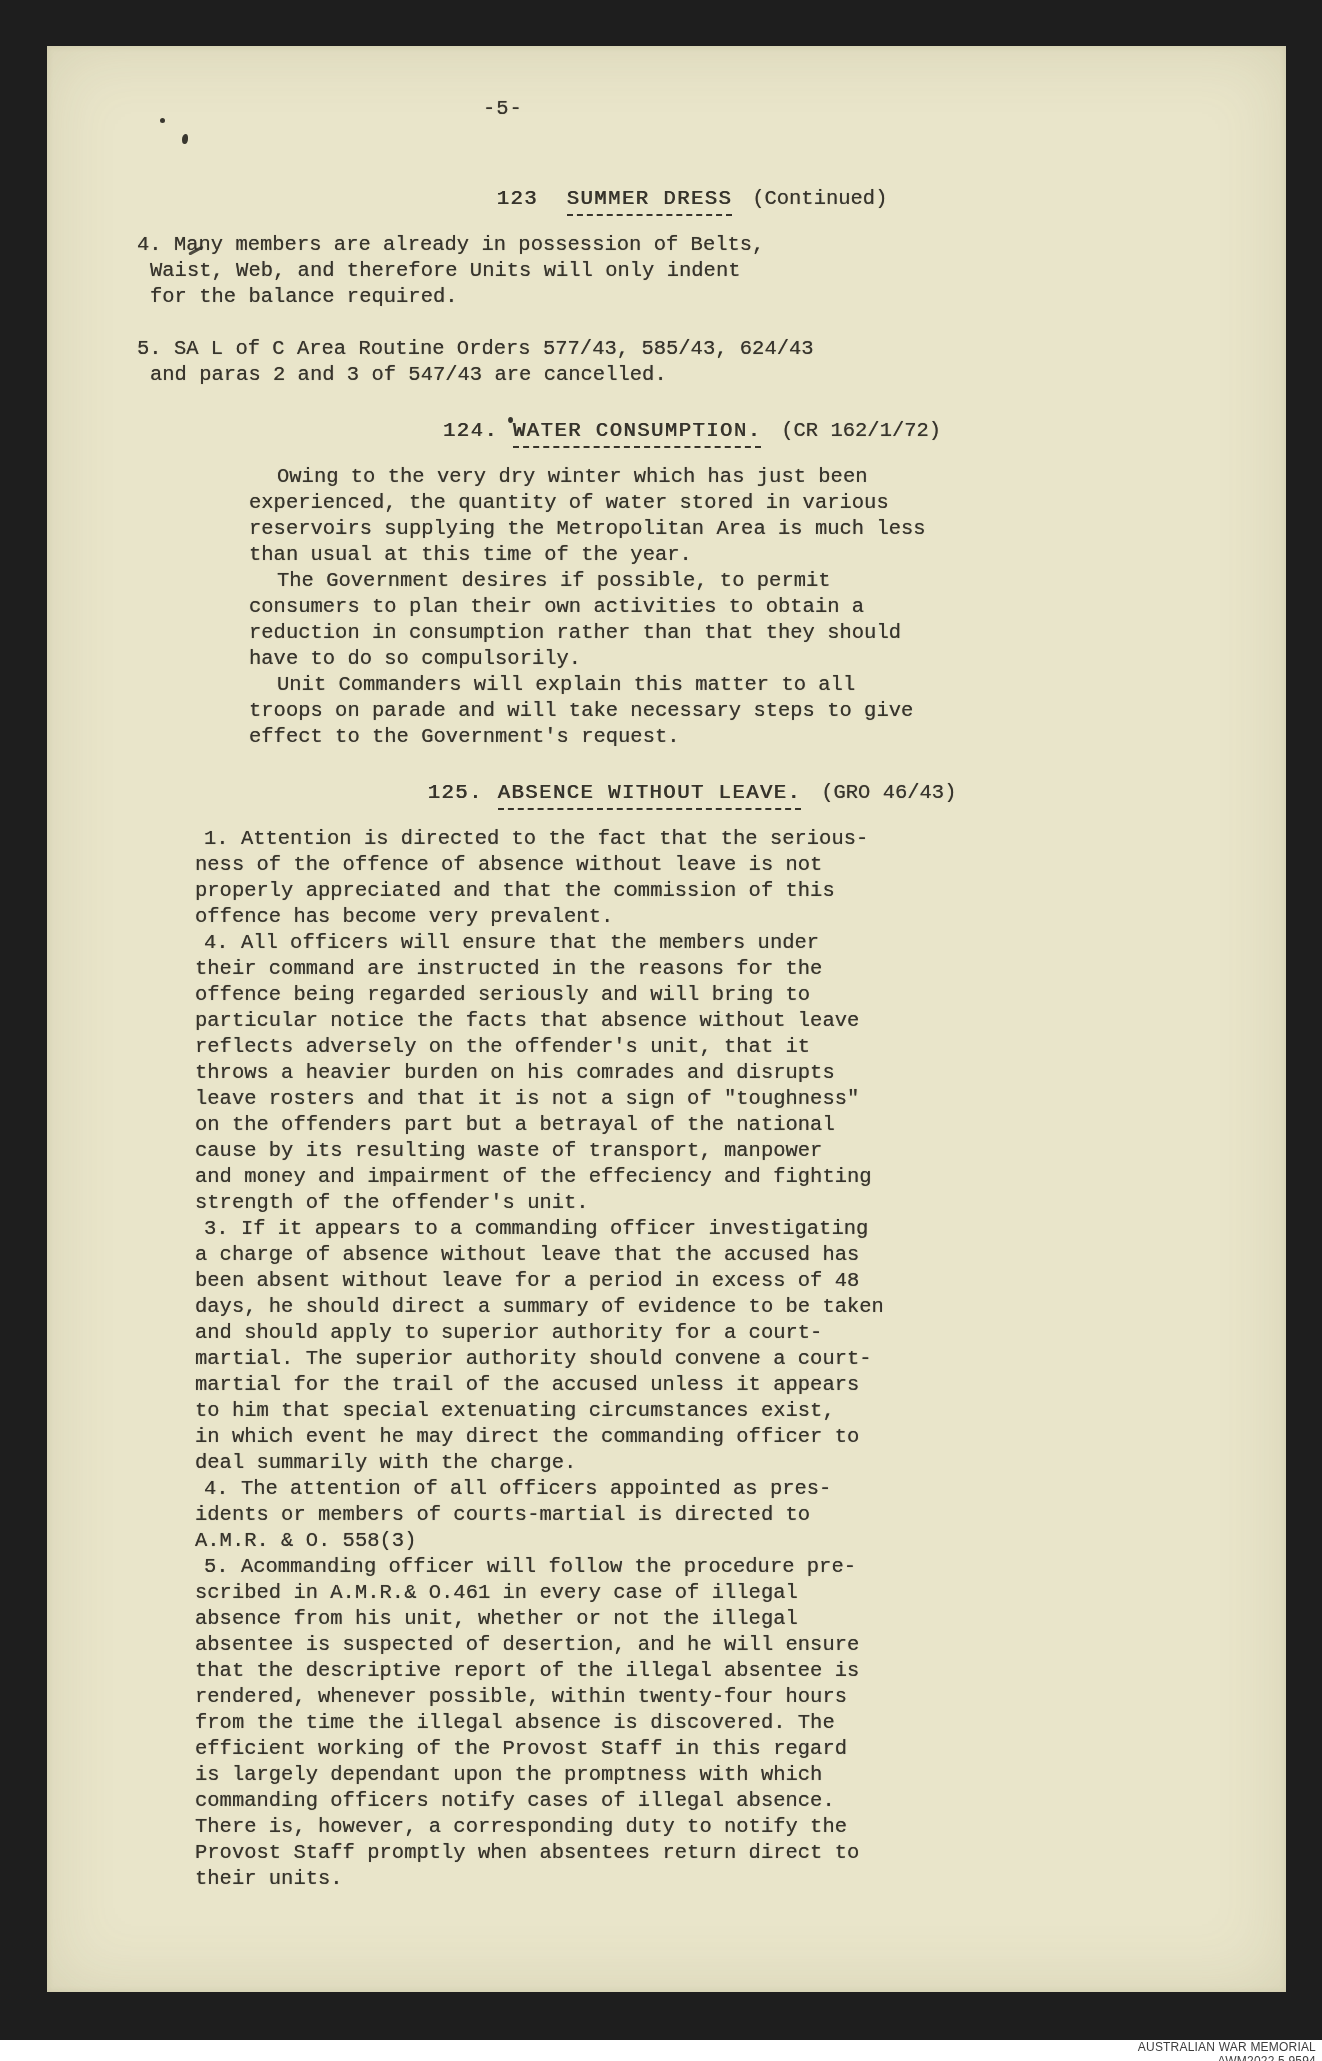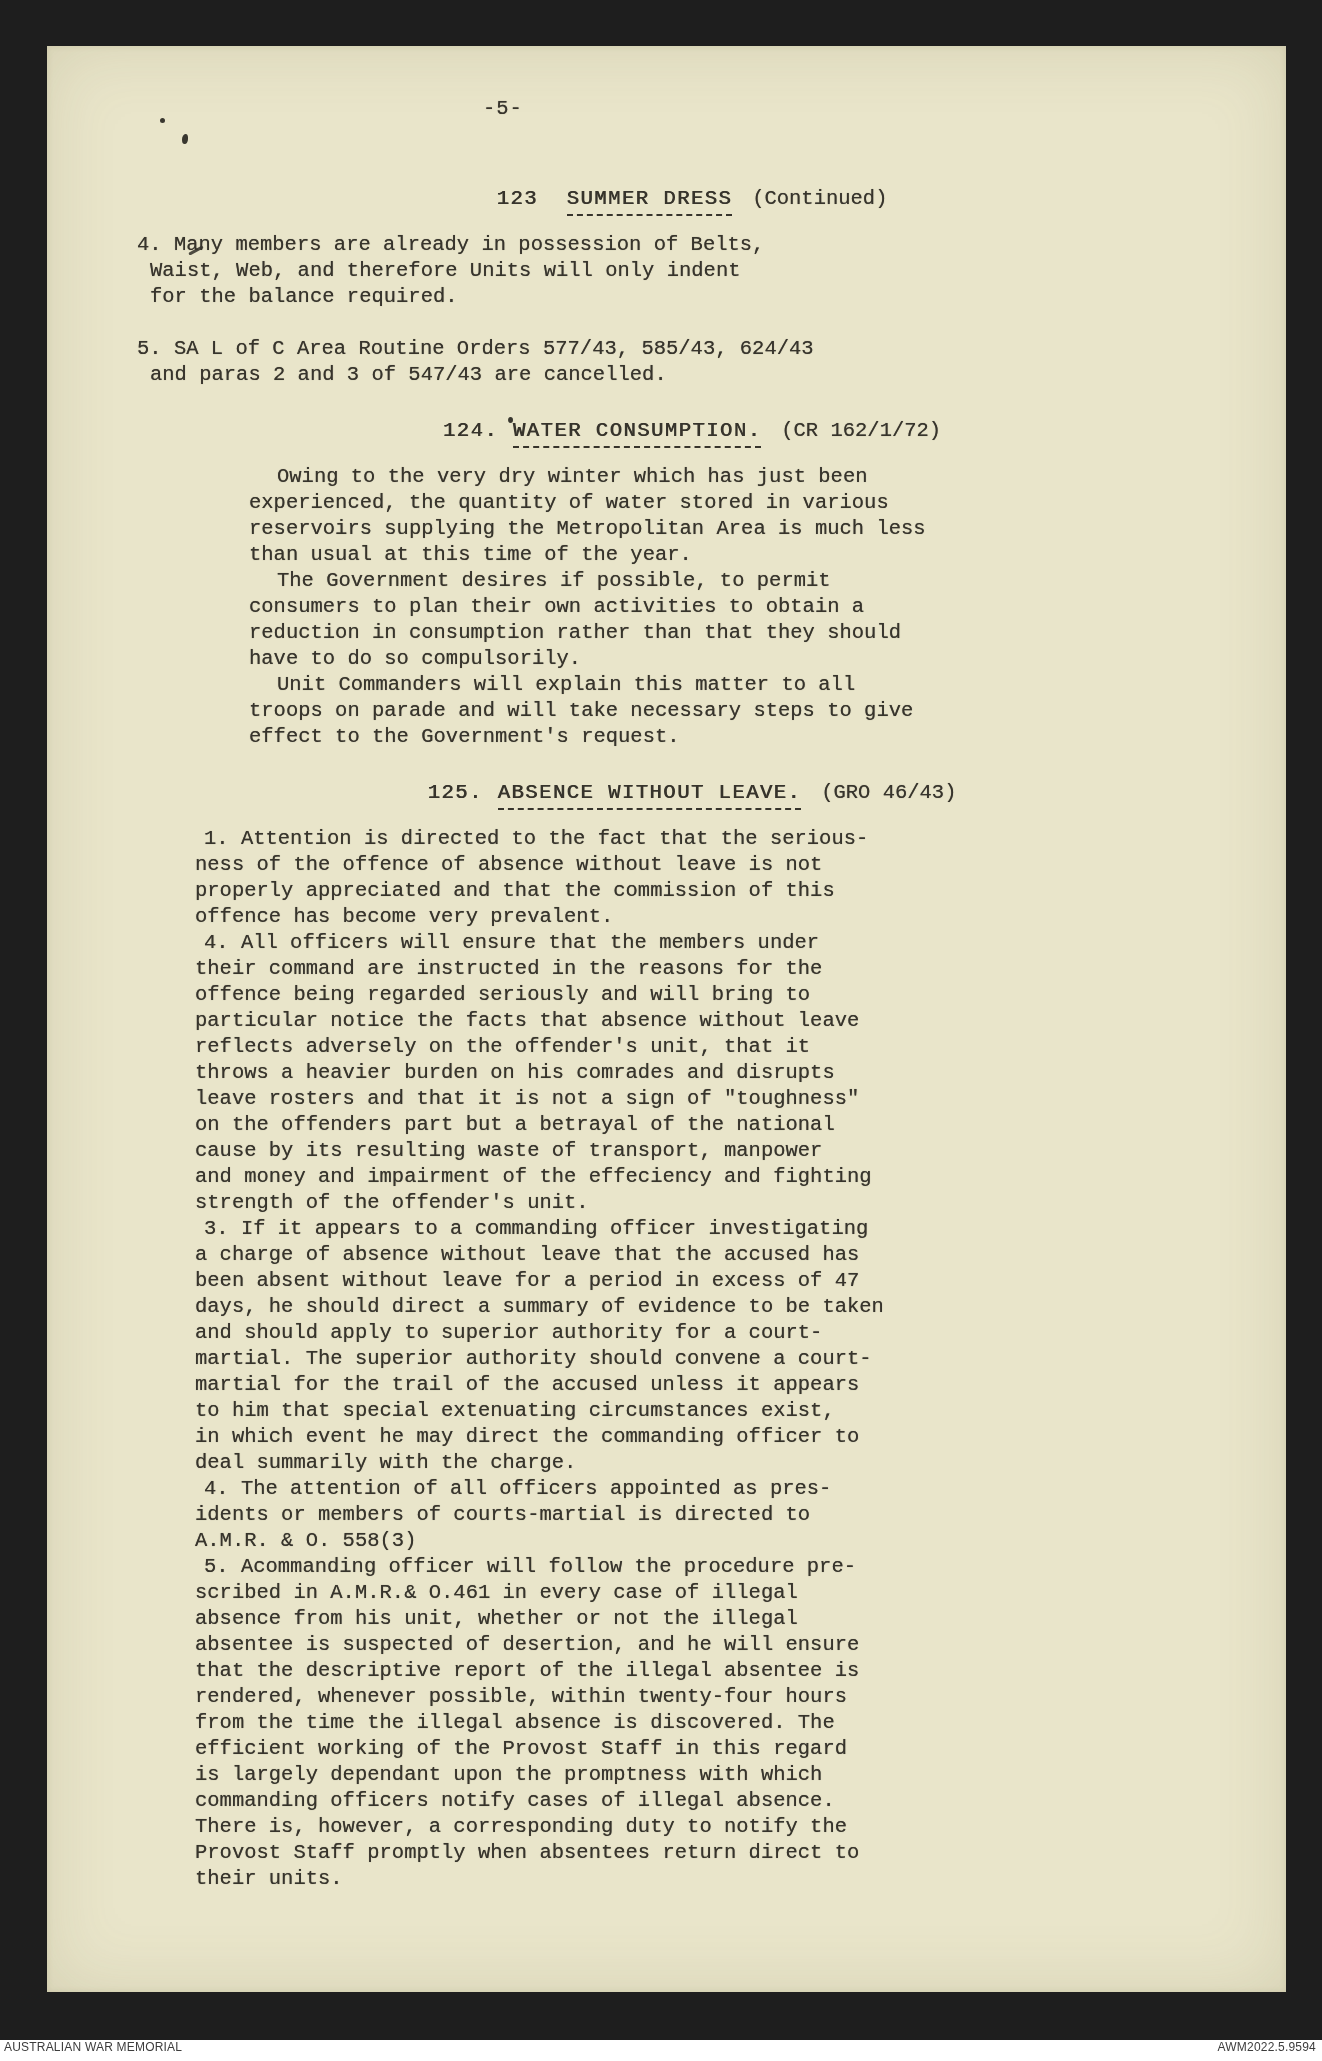--- a/index.html
+++ b/index.html
@@ -79,25 +79,26 @@
     border-radius: 2px; transform: rotate(-28deg); opacity: 0.8;
   }
   .footer {
     position: absolute;
     left: 0; bottom: 0;
     width: 100%; height: 21px;
     background: var(--footer-bg);
     color: var(--footer-ink);
     display: flex;
     justify-content: space-between;
-    align-items: flex-start;
+    align-items: flex-end;
     padding: 0 6px 0 4px;
     font-family: "Liberation Sans", "DejaVu Sans", sans-serif;
     font-size: 12px;
     letter-spacing: 0.2px;
+    flex-direction: column;
   }
 </style>
 </head>
 <body>
 
 <div class="paper">
   <span class="speck s1"></span>
   <span class="speck s2"></span>
   <span class="speck s3"></span>
   <span class="speck s4"></span>
@@ -165,21 +166,21 @@
           <div class="line">throws a heavier burden on his comrades and disrupts</div>
           <div class="line">leave rosters and that it is not a sign of "toughness"</div>
           <div class="line">on the offenders part but a betrayal of the national</div>
           <div class="line">cause by its resulting waste of transport, manpower</div>
           <div class="line">and money and impairment of the effeciency and fighting</div>
           <div class="line">strength of the offender's unit.</div>
         </div>
         <div class="blk numpara">
           <div class="line">3. If it appears to a commanding officer investigating</div>
           <div class="line">a charge of absence without leave that the accused has</div>
-          <div class="line">been absent without leave for a period in excess of 47</div>
+          <div class="line">been absent without leave for a period in excess of 48</div>
           <div class="line">days, he should direct a summary of evidence to be taken</div>
           <div class="line">and should apply to superior authority for a court-</div>
           <div class="line">martial. The superior authority should convene a court-</div>
           <div class="line">martial for the trail of the accused unless it appears</div>
           <div class="line">to him that special extenuating circumstances exist,</div>
           <div class="line">in which event he may direct the commanding officer to</div>
           <div class="line">deal summarily with the charge.</div>
         </div>
         <div class="blk numpara">
           <div class="line">4. The attention of all officers appointed as pres-</div>

